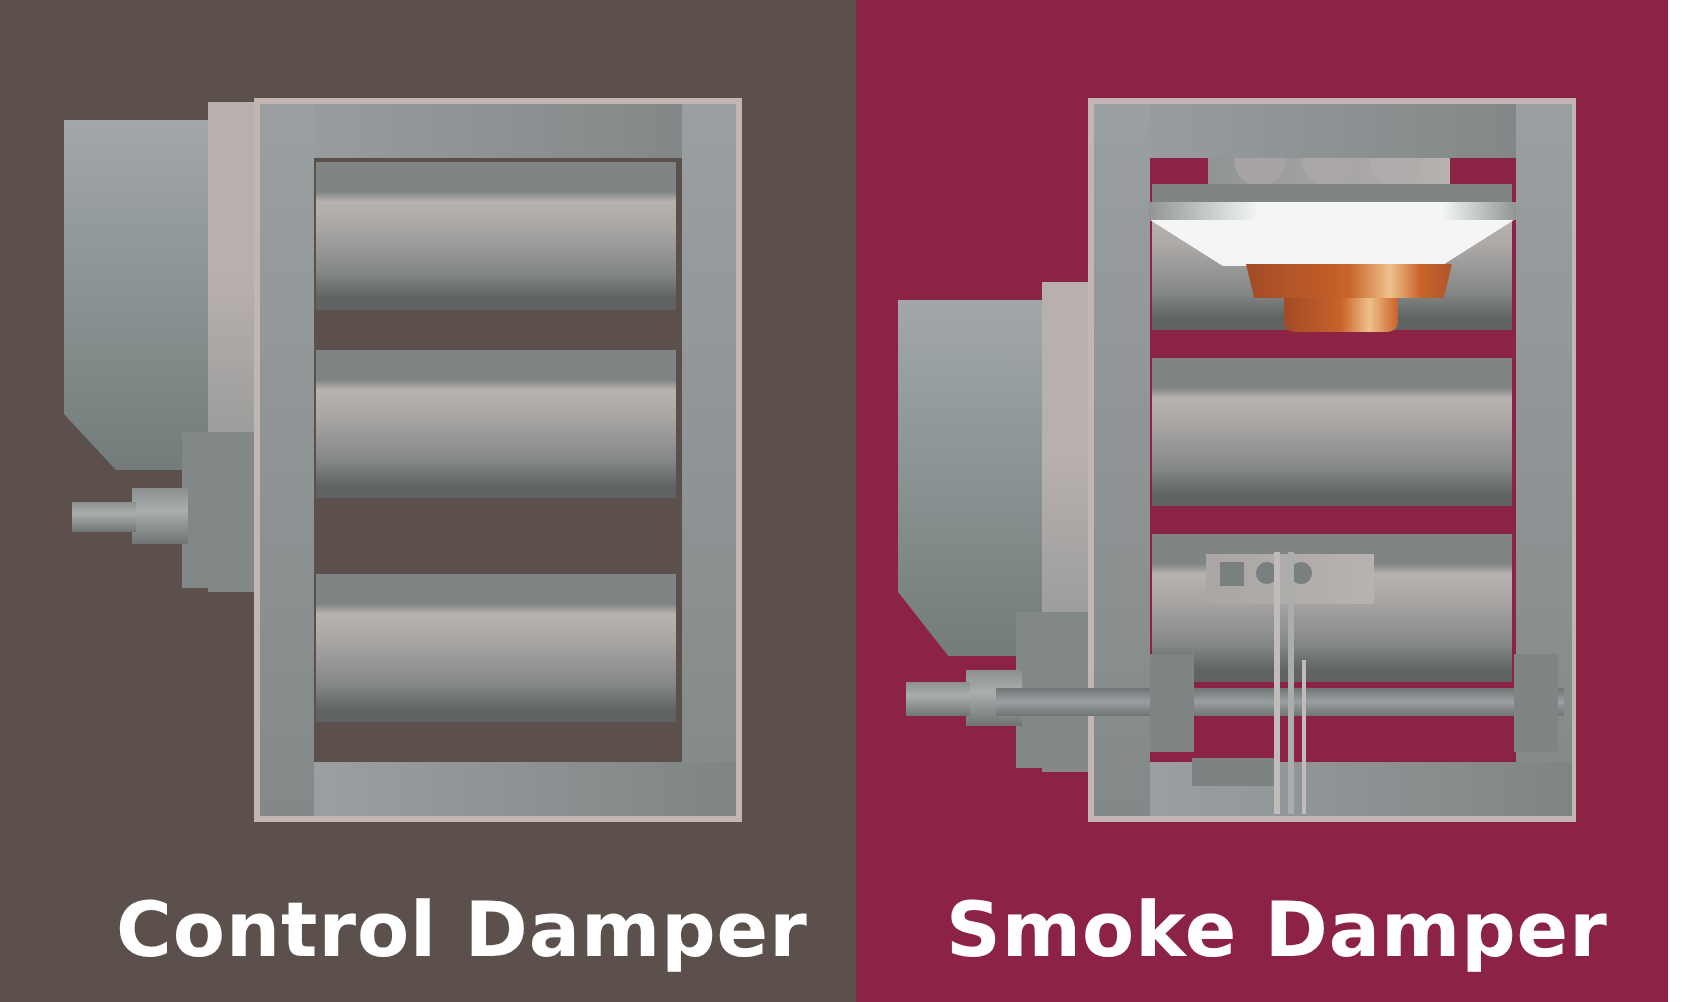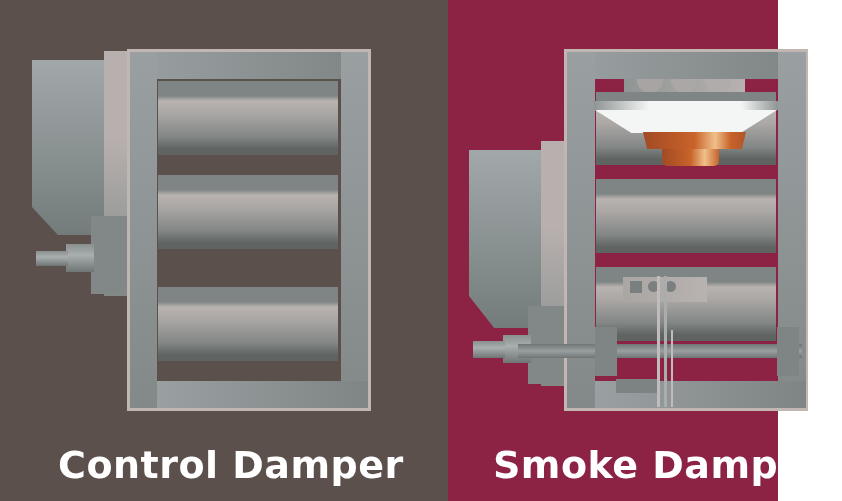--- a/index.html
+++ b/index.html
@@ -33,21 +33,21 @@
   <div class="abs frame-h" style="left:157px;top:381px;width:211px;height:27px;"></div>
   <div class="abs" style="left:157px;top:79px;width:184px;height:302px;background:#5b504b;"></div>
 
   <div class="abs blade" style="left:158px;top:81px;width:180px;height:74px;"></div>
   <div class="abs blade" style="left:158px;top:175px;width:180px;height:74px;"></div>
   <div class="abs blade" style="left:158px;top:287px;width:180px;height:74px;"></div>
 
   <div class="label" style="left:58px;top:443px;">Control Damper</div>
 </div>
 
-<div class="panel" style="left:448px;width:330px;background:#8c2244;">
+<div class="panel" style="left:428px;width:406px;background:#8c2244;">
 
   <div class="abs act-box" style="left:21px;top:150px;width:74px;height:178px;clip-path:polygon(0 0,100% 0,100% 100%,34% 100%,0 82%);"></div>
   <div class="abs act-plate" style="left:93px;top:141px;width:26px;height:245px;"></div>
   <div class="abs grey" style="left:80px;top:306px;width:40px;height:78px;background:#828887;"></div>
   <div class="abs shaft" style="left:55px;top:335px;width:28px;height:28px;"></div>
   <div class="abs shaft" style="left:25px;top:341px;width:32px;height:17px;"></div>
 
   <div class="abs" style="left:116px;top:49px;width:244px;height:362px;background:#c2b6b2;"></div>
   <div class="abs frame-h" style="left:119px;top:52px;width:238px;height:27px;"></div>
   <div class="abs frame-v" style="left:119px;top:52px;width:28px;height:356px;"></div>

